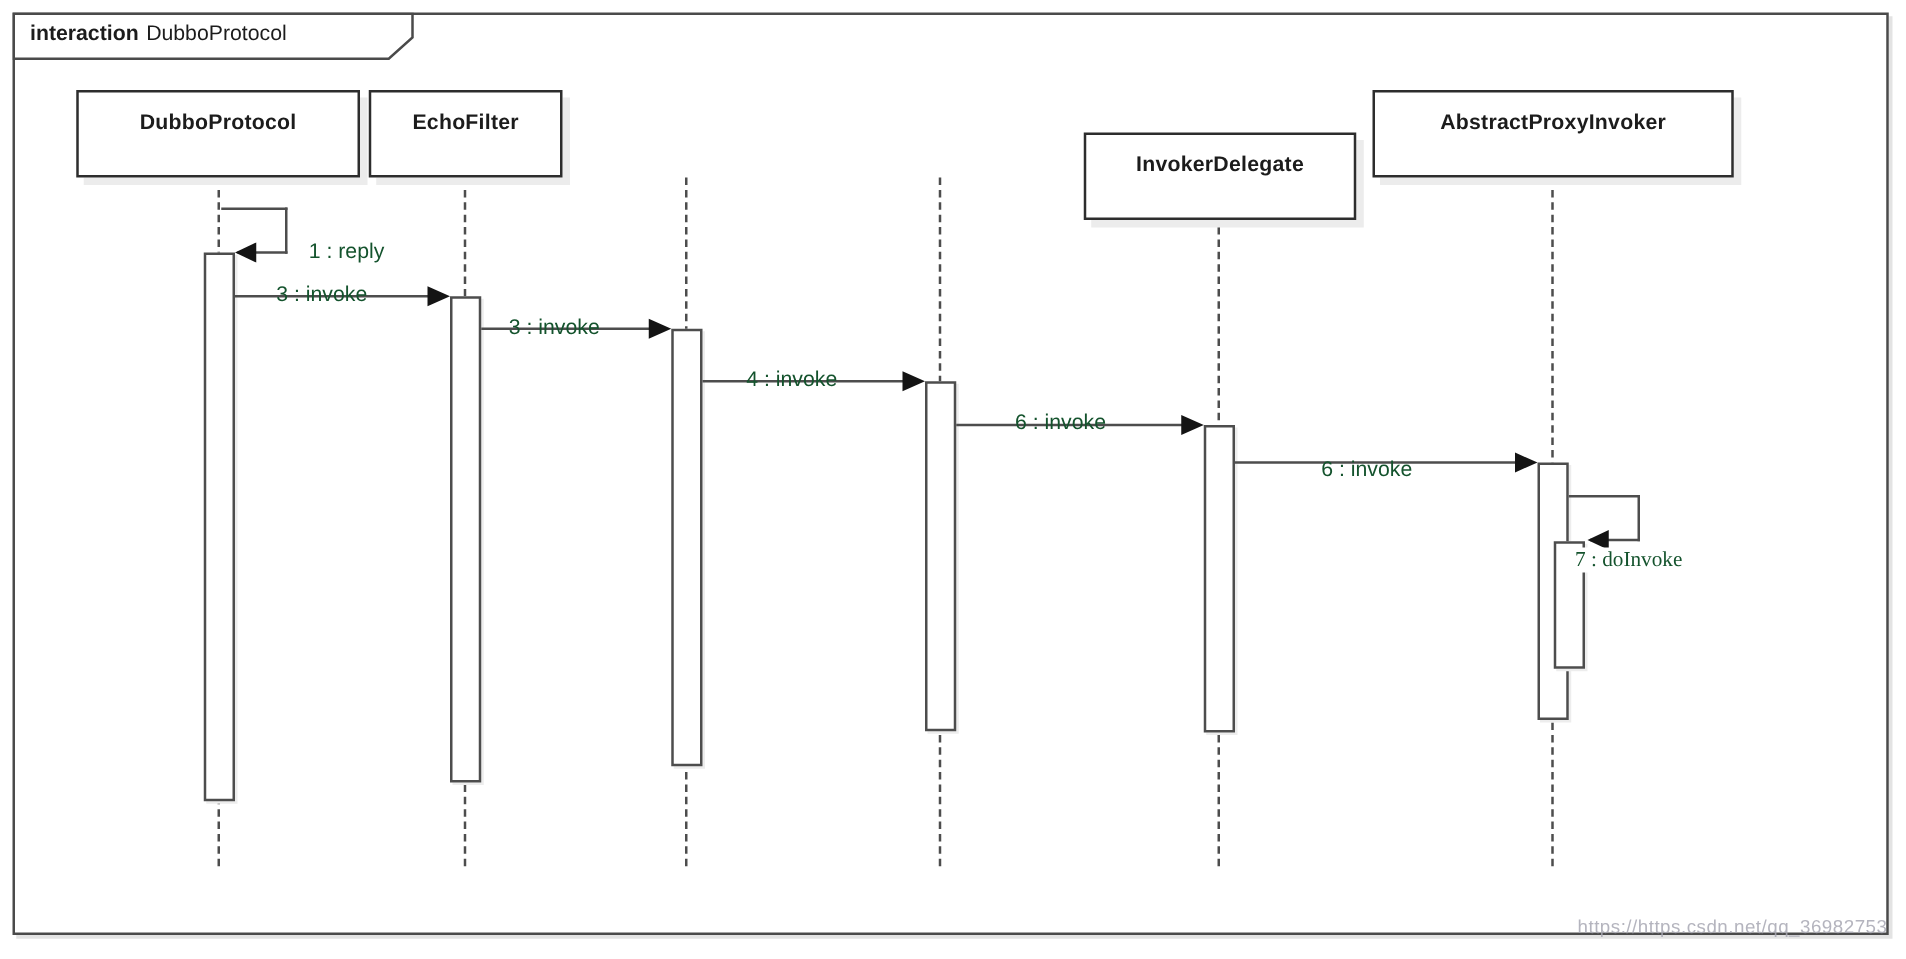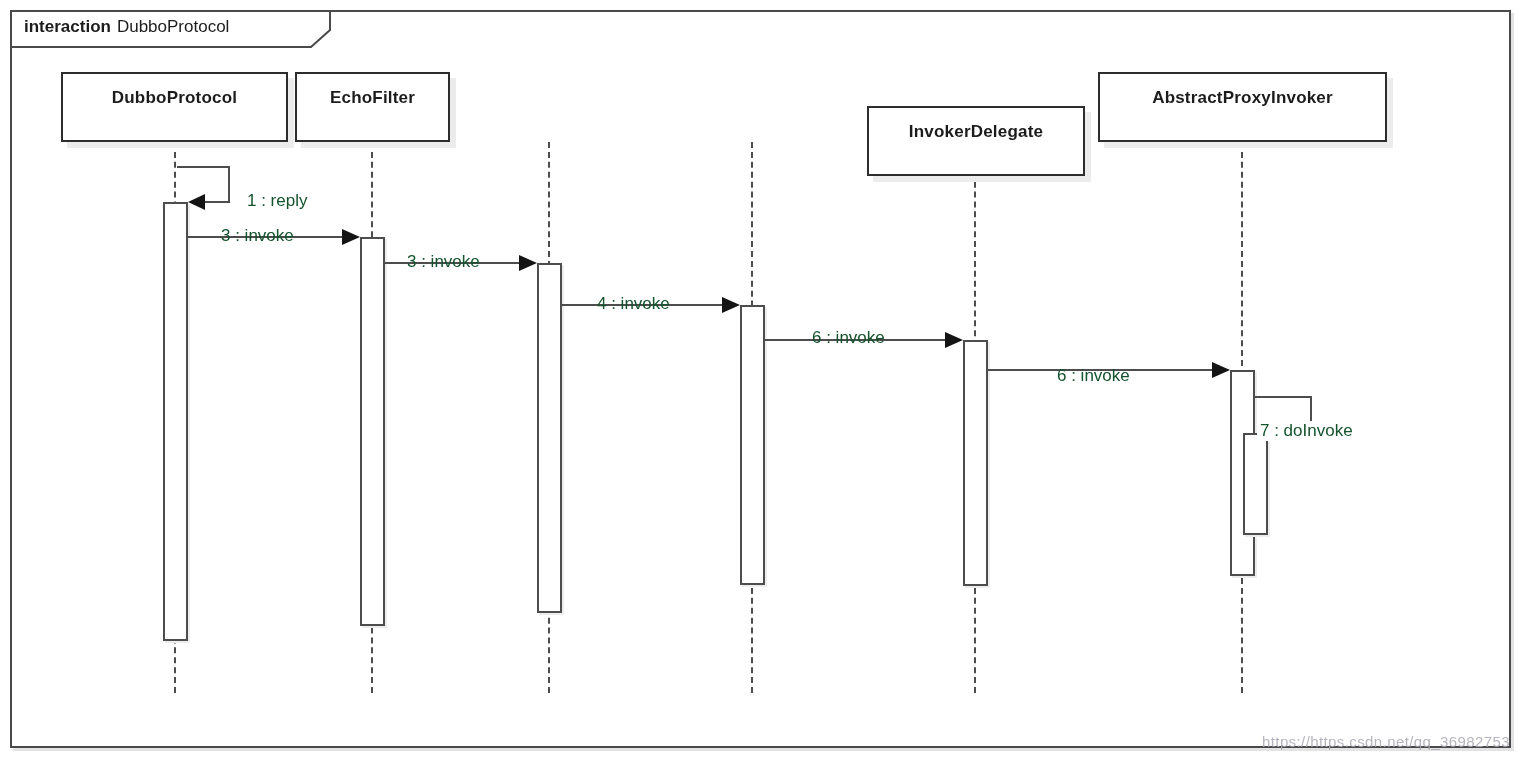--- a/index.html
+++ b/index.html
@@ -118,17 +118,17 @@
   <div class="mlabel" style="left:812px;top:308px;">6 : invoke</div>
 
   <div class="mline" style="left:988px;top:369px;width:226px;"></div>
   <div class="arrow-r" style="left:1212px;top:362px;"></div>
   <div class="mlabel" style="left:1057px;top:346px;">6 : invoke</div>
 
   <div class="mline" style="left:1255px;top:396px;width:57px;"></div>
   <div class="vline" style="left:1310px;top:396px;height:37px;"></div>
   <div class="mline" style="left:1272px;top:431px;width:40px;"></div>
   <div class="arrow-l" style="left:1270px;top:424px;"></div>
-  <div class="mlabel boxed" style="left:1257px;top:401px;">7 : doInvoke</div>
+  <div class="mlabel boxed" style="left:1257px;top:418px;font-family:Liberation Serif, serif;">7 : doInvoke</div>
 
   <div class="watermark">https://https.csdn.net/qq_36982753</div>
 
 </div>
 
 </body></html>

